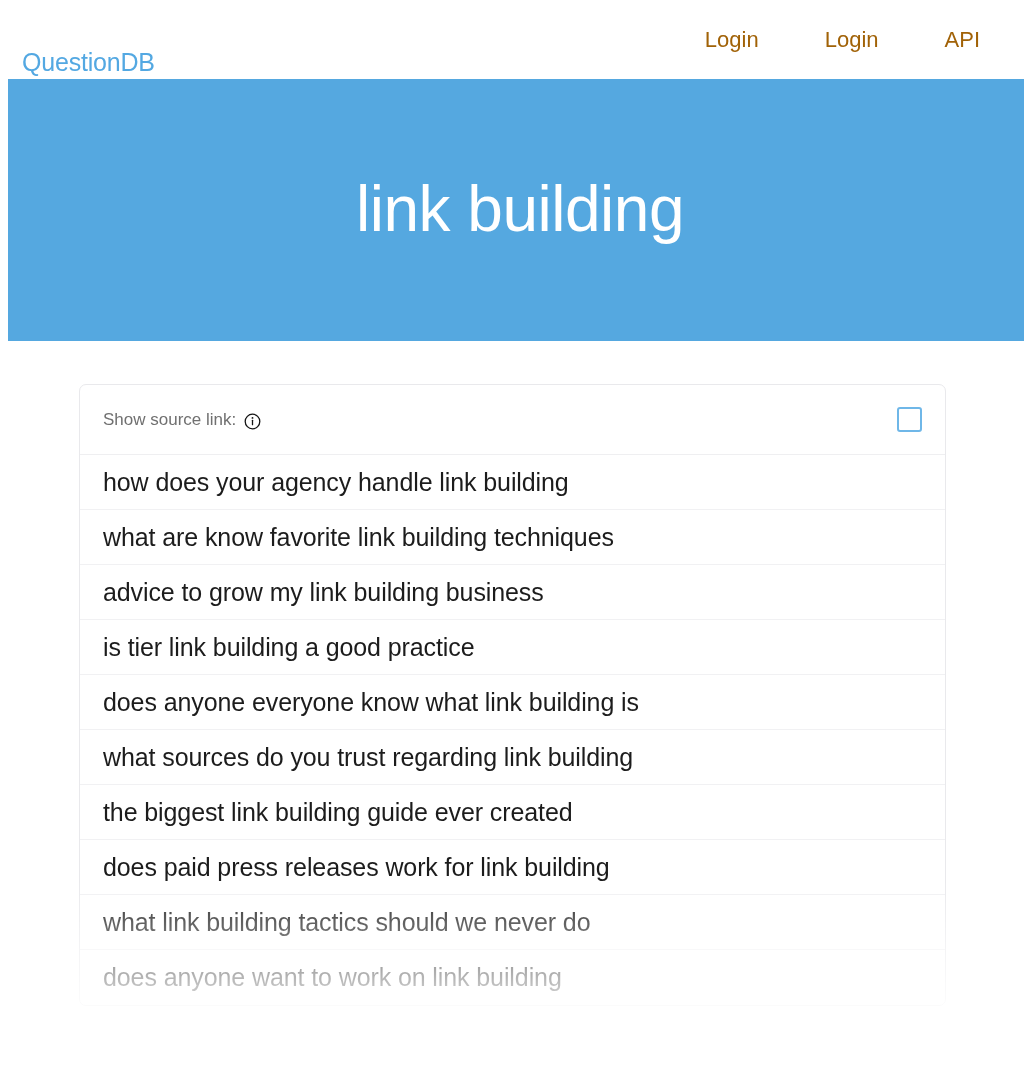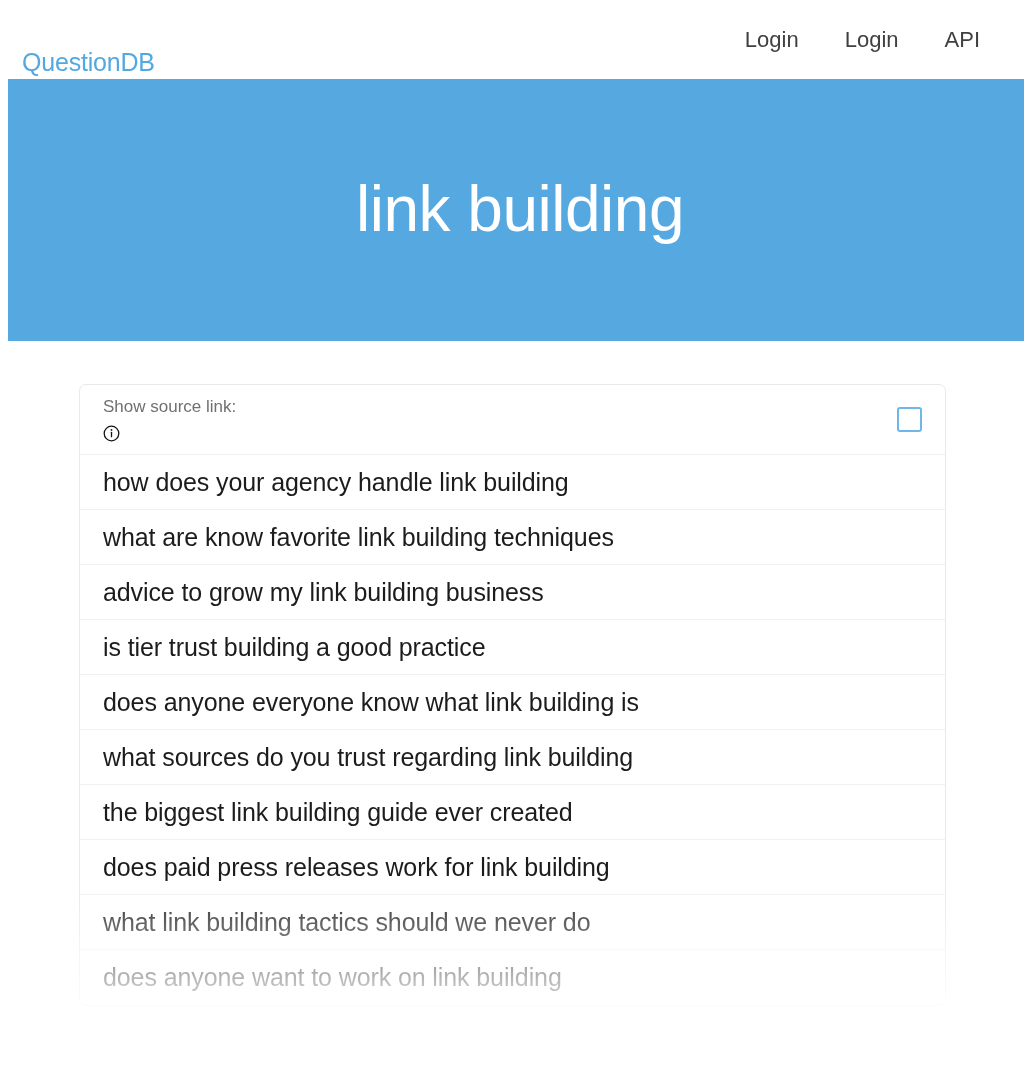--- a/index.html
+++ b/index.html
@@ -42,23 +42,24 @@
 
   .nav-links {
     display: flex;
     align-items: center;
     gap: 46px;
     padding-right: 22px;
   }
 
   .nav-link {
     font-size: 22px;
-    color: #404040;
+    color: #a16207;
     text-decoration: none;
     white-space: nowrap;
+    margin-left: 20px;
   }
 
   
   .hero {
     height: 262px;
     width: 100%;
     background: #55a8e0;
     display: flex;
     align-items: center;
     justify-content: center;
@@ -97,23 +98,22 @@
     height: 70px;
     display: flex;
     align-items: center;
     justify-content: space-between;
     padding: 0 21px 0 23px;
     border-bottom: 1px solid #efeff1;
   }
 
   .source-label-group {
     display: flex;
-    align-items: flex-start;
+    align-items: flex-end;
     gap: 8px;
-    flex-direction: column;
   }
 
   .source-label {
     font-size: 17px;
     color: #707070;
     white-space: nowrap;
   }
 
   .info-icon {
     display: inline-flex;
@@ -205,21 +205,21 @@
       <div class="result-row">
         <span class="result-text">how does your agency handle link building</span>
       </div>
       <div class="result-row">
         <span class="result-text">what are know favorite link building techniques</span>
       </div>
       <div class="result-row">
         <span class="result-text">advice to grow my link building business</span>
       </div>
       <div class="result-row">
-        <span class="result-text">is tier trust building a good practice</span>
+        <span class="result-text">is tier link building a good practice</span>
       </div>
       <div class="result-row">
         <span class="result-text">does anyone everyone know what link building is</span>
       </div>
       <div class="result-row">
         <span class="result-text">what sources do you trust regarding link building</span>
       </div>
       <div class="result-row">
         <span class="result-text">the biggest link building guide ever created</span>
       </div>

